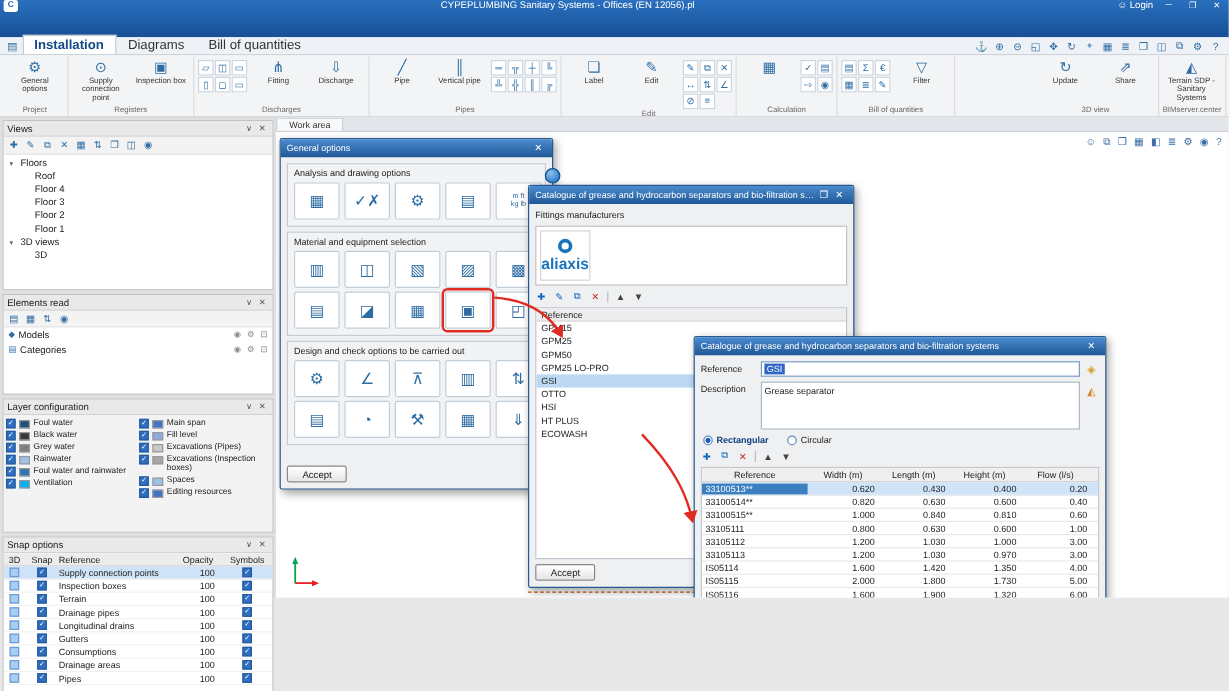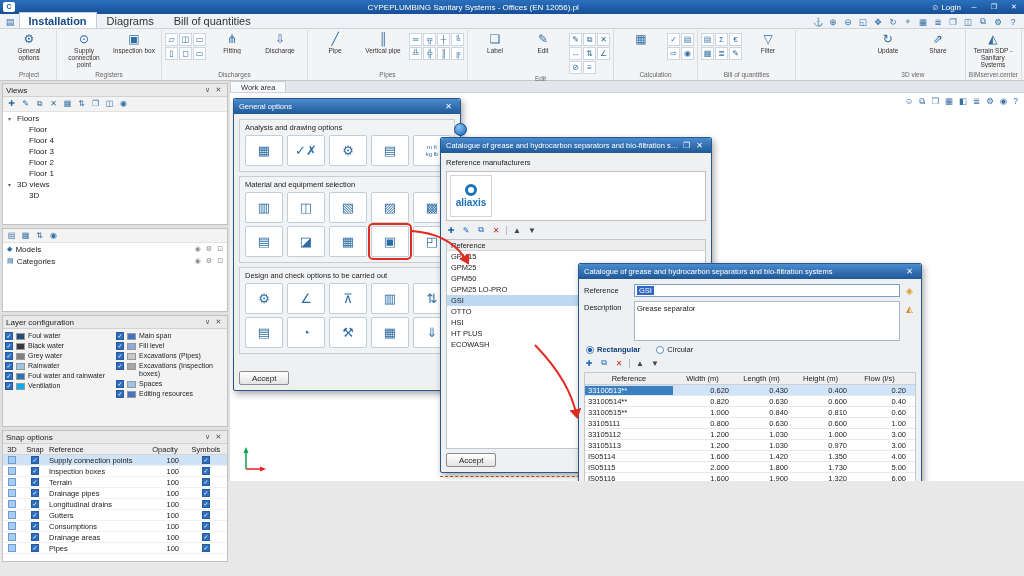--- a/index.html
+++ b/index.html
@@ -1,18 +1,18 @@
 <!DOCTYPE html>
 <html><head>
 <meta charset="utf-8">
 <style>
 *{margin:0;padding:0;box-sizing:border-box}
 html,body{width:1024px;height:576px;overflow:hidden;font-family:"Liberation Sans",sans-serif;font-size:9px;color:#222;background:#e8e8e8}
 
-.titlebar{height:14px;background:linear-gradient(#2a70be,#174f97);color:#fff;display:flex;align-items:center;padding:0 3px;font-size:8px}
+.titlebar{height:31px;background:linear-gradient(#2a70be,#174f97);color:#fff;display:flex;align-items:flex-start;padding:0 3px;font-size:8px}
 .app-logo{width:12px;height:10px;background:#fff;color:#1a5fae;font-size:7px;line-height:10px;text-align:center;border-radius:2px;font-weight:bold}
 .tb-title{flex:1;text-align:center;white-space:nowrap;overflow:hidden}
 .tb-right{display:flex;align-items:center;gap:6px}
 .login{display:flex;align-items:center;gap:2px}
 .winbtn{width:14px;text-align:center;font-size:7px}
 
 .tabrow{height:15px;background:#eef1f5;border-bottom:1px solid #ccd3da;display:flex;align-items:flex-end;padding:0 2px}
 .menu-ic{color:#2e6da4;font-size:9px;padding:0 4px 1px}
 .tab{padding:2px 9px 1px;font-size:11px;color:#333;border:1px solid transparent;border-bottom:none}
 .tab.active{background:#fff;border-color:#c3cbd4;color:#134a86;font-weight:bold}
@@ -91,21 +91,21 @@
 .gbox-t{font-size:7.5px;margin-bottom:3px}
 .icon-grid{display:grid;grid-template-columns:repeat(5,39px);gap:3px}
 .icon-btn{width:38px;height:31px;background:#fff;border:1px solid #c3cdd8;border-radius:2px;display:flex;align-items:center;justify-content:center;color:#2e6da4;font-size:13px}
 .icon-btn.small-glyph{font-size:6px;line-height:7px;text-align:center;white-space:pre-line}
 .icon-btn.highlight{outline:2px solid #e02b20;outline-offset:1px}
 .dlg-cat{left:210px;top:56px;width:272px;height:336px;z-index:20}
 .flabel{font-size:7.5px}
 .man-box{height:50px;background:#fff;border:1px solid #c0c0c0;padding:3px;display:flex}
 .man-tile{width:42px;height:42px;border:1px solid #d5d5d5;display:flex;flex-direction:column;align-items:center;justify-content:center;gap:1px}
 .logo-ring{width:12px;height:12px;border:3px solid #1a74bc;border-radius:50%}
-.logo-text{color:#1a74bc;font-size:10px;font-weight:bold}
+.logo-text{color:#1a74bc;font-size:13px;font-weight:bold}
 .mini-toolbar{display:flex;gap:5px;align-items:center;font-size:8px}
 .ticon{width:10px;text-align:center}
 .ticon.sep{width:1px;height:9px;background:#bbb}
 .list-box{flex:1;background:#fff;border:1px solid #bfc6cd;display:flex;flex-direction:column;overflow:hidden}
 .list-head{height:11px;background:#ededed;border-bottom:1px solid #d7d7d7;padding:0 4px;font-size:7.5px;display:flex;align-items:center}
 .list-item{height:11px;padding:0 4px;font-size:7.5px;display:flex;align-items:center}
 .list-item.selected{background:#bcd8f2}
 .dlg-detail{left:348px;top:182px;width:344px;height:268px;z-index:30}
 .top-block{display:flex;gap:3px}
 .top-left{flex:1;display:flex;flex-direction:column;gap:4px}
@@ -369,21 +369,21 @@
           <span class="picon">◉</span>
         </div>
       <div class="tree">
         <div class="tree-row">
           <span class="expander">▾</span>
           <span>Floors</span>
         </div>
         <div>
 
         <div class="tree-row child">
-              <span>Floor</span>
+              <span>Roof</span>
             </div>
             <div class="tree-row child">
               <span>Floor 4</span>
             </div>
             <div class="tree-row child">
               <span>Floor 3</span>
             </div>
             <div class="tree-row child">
               <span>Floor 2</span>
             </div>
@@ -398,20 +398,25 @@
         <div>
 
         <div class="tree-row child">
               <span>3D</span>
             </div>
           </div>
       </div>
     </div>
 
     <div class="panel p-elements">
+      <div class="panel-header">
+        <span class="panel-title">Elements read</span>
+        <span class="pctrl">∨</span>
+        <span class="pctrl">✕</span>
+      </div>
       <div class="ptoolbar">
 
       <span class="picon">▤</span>
           <span class="picon">▦</span>
           <span class="picon">⇅</span>
           <span class="picon">◉</span>
         </div>
       <div class="el-body">
 
           <div class="el-row">
@@ -753,21 +758,21 @@
 
     <div class="help-circle"></div>
 
     <div class="dlg dlg-cat">
       <div class="dlg-title">
         <span class="t">Catalogue of grease and hydrocarbon separators and bio-filtration systems</span>
         <span class="dlg-x">❐</span>
         <span class="dlg-x">✕</span>
       </div>
       <div class="dlg-body">
-        <span class="flabel">Reference manufacturers</span>
+        <span class="flabel">Fittings manufacturers</span>
         <div class="man-box">
           <div class="man-tile">
             <span class="logo-ring"></span>
             <span class="logo-text">aliaxis</span>
           </div>
         </div>
         <div class="mini-toolbar">
 
         <span class="ticon" style="color: rgb(21, 101, 192);">✚</span>
             <span class="ticon" style="color: rgb(21, 101, 192);">✎</span>

